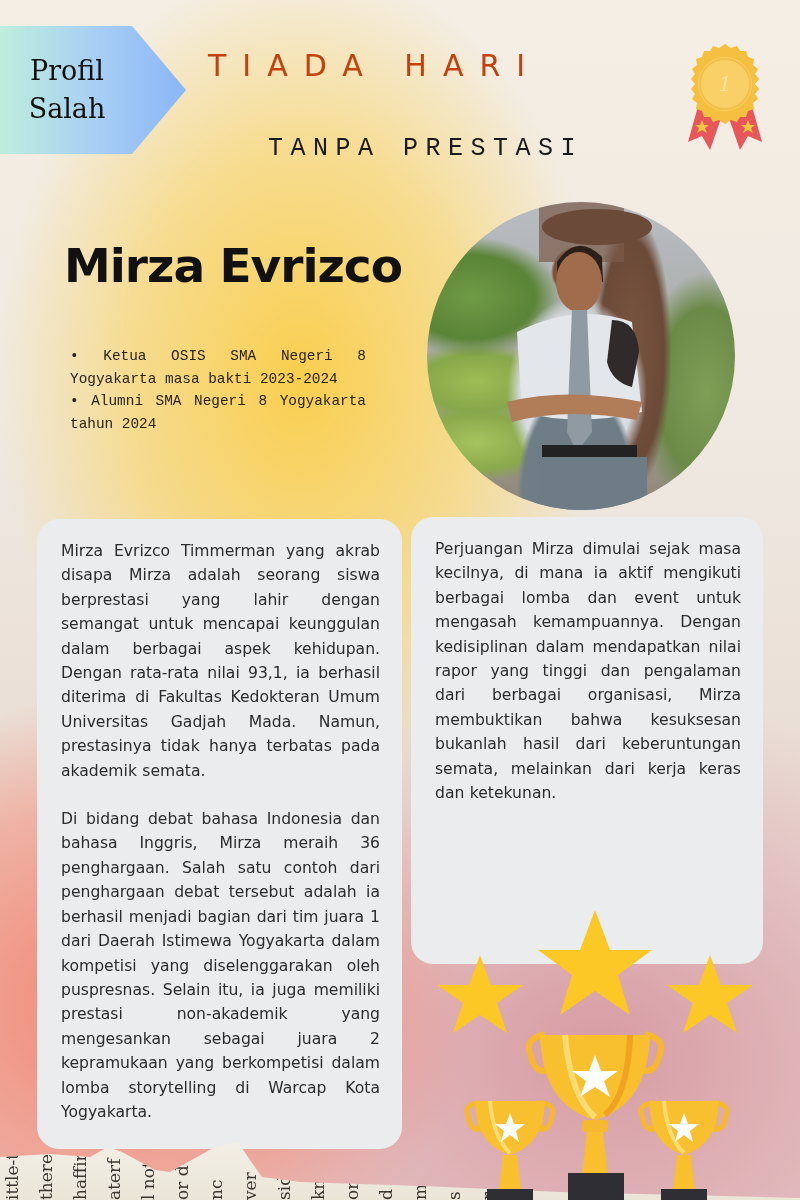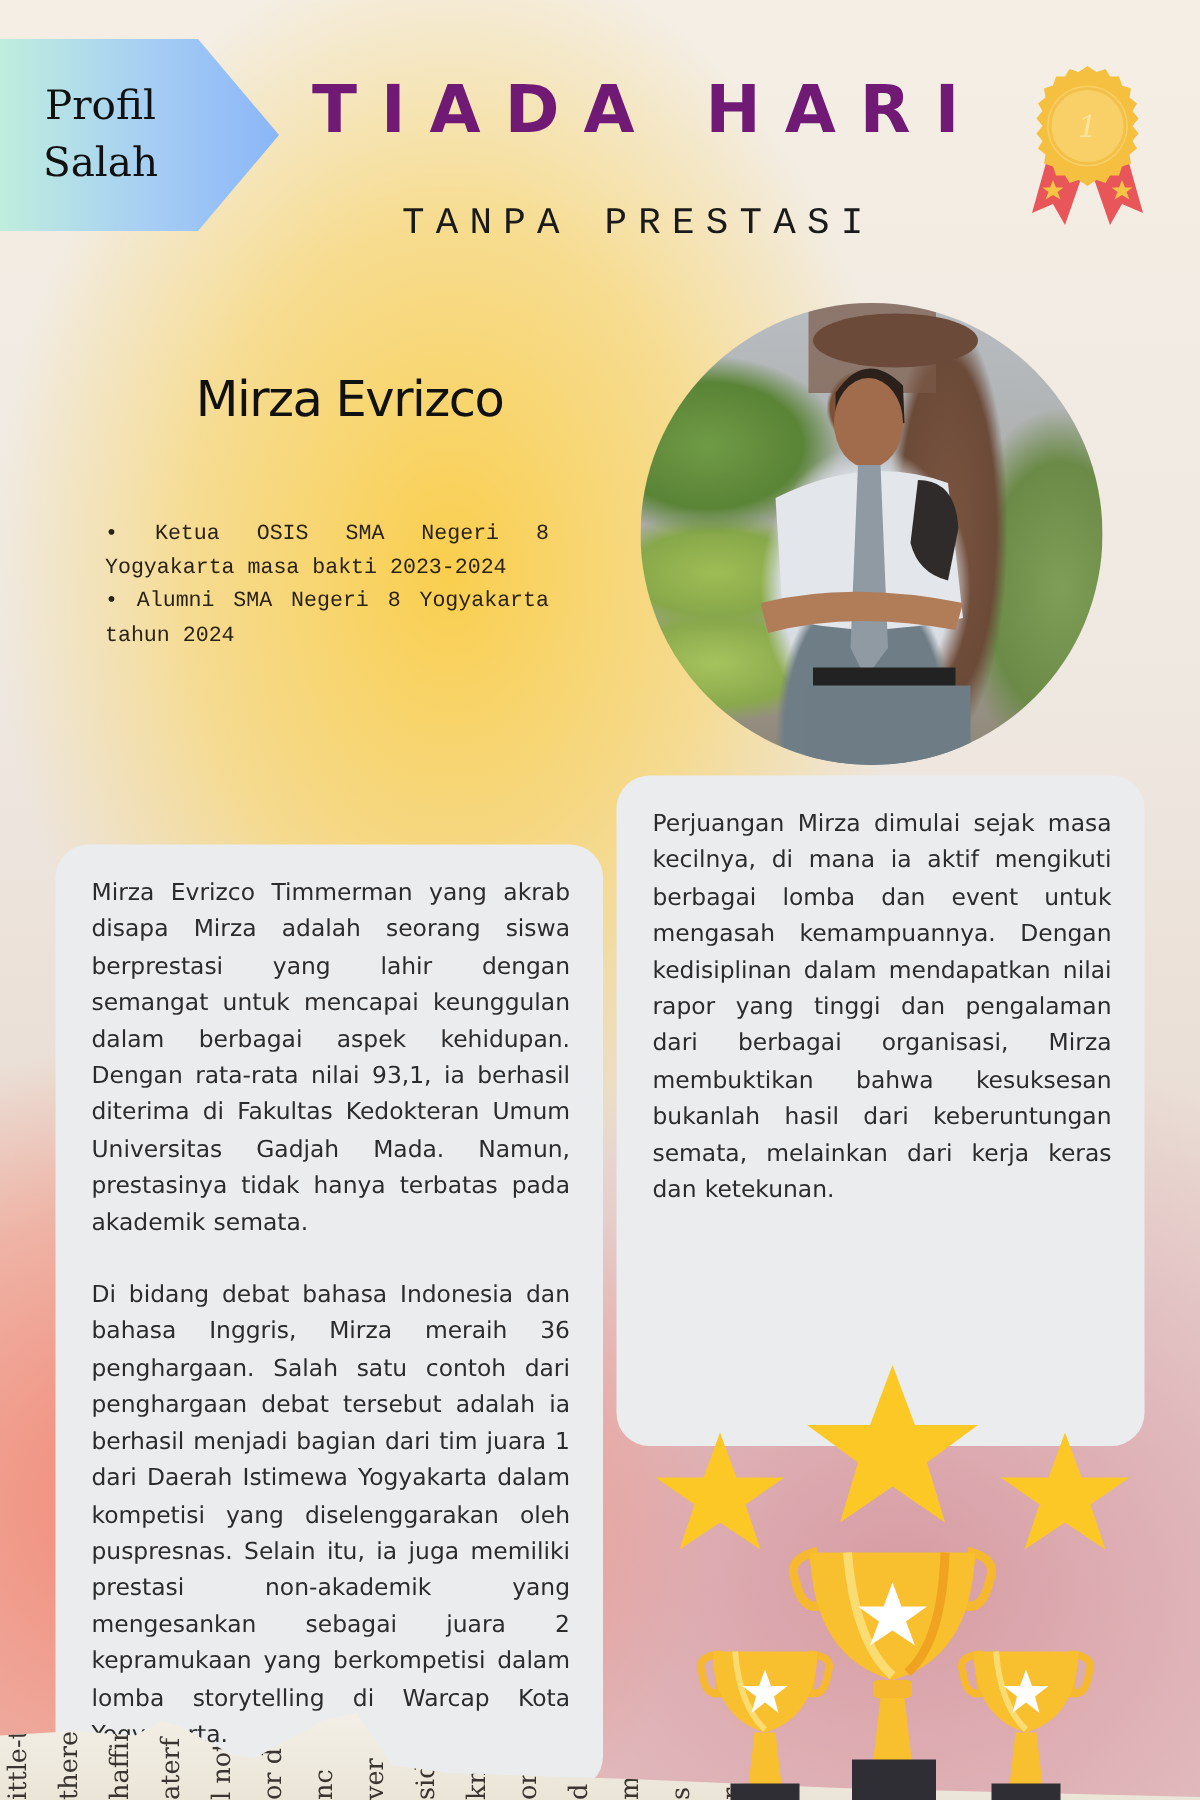--- a/index.html
+++ b/index.html
@@ -18,32 +18,32 @@
     background: linear-gradient(90deg, #bfeedd 0%, #a5cdf5 55%, #8ab6f7 100%);
     clip-path: polygon(0 0, 132px 0, 186px 64px, 132px 128px, 0 128px);
     display: flex; flex-direction: column; justify-content: center; padding-left: 17px;
   }
   .badge span {
     font-family: "DejaVu Serif", serif; font-size: 27px; line-height: 38px; color: #111;
     text-align: center; width: 100px;
   }
   .title-main {
     position: absolute; left: 208px; top: 48px; width: 460px;
-    font-family: "DejaVu Sans", sans-serif; font-weight: bold; font-size: 44px;
-    letter-spacing: 16px; color: #701a75; white-space: nowrap;
+    font-family: "DejaVu Sans", sans-serif; font-weight: normal; font-size: 30px;
+    letter-spacing: 16px; color: #c2410c; white-space: nowrap;
   }
   .title-sub {
     position: absolute; left: 268px; top: 134px;
     font-family: Liberation Mono, monospace; font-size: 25px; letter-spacing: 7.5px;
     color: #1a1a1a; white-space: nowrap;
   }
   .medal { position: absolute; left: 680px; top: 40px; width: 90px; height: 118px; }
   .name {
     position: absolute; left: 58px; top: 240px; width: 350px; text-align: center;
-    font-family: "DejaVu Sans", sans-serif; font-weight: normal; font-size: 33px; line-height: 52px;
+    font-family: "DejaVu Sans", sans-serif; font-weight: bold; font-size: 47px; line-height: 52px;
     color: #111; letter-spacing: -1px;
   }
   .bullets {
     position: absolute; left: 70px; top: 345px; width: 296px;
     font-family: "DejaVu Serif", serif; font-size: 14.4px; line-height: 22.5px; color: #2a2315;
     text-align: justify;
   }
   .bullets p { margin: 0; font-family: Liberation Mono, monospace; }
   .photo {
     position: absolute; left: 427px; top: 202px; width: 308px; height: 308px; border-radius: 50%;
@@ -57,21 +57,21 @@
       radial-gradient(ellipse 80px 40px at 50px 180px, #9fbd55 0%, #87a84a 70%, rgba(0,0,0,0) 100%),
       radial-gradient(ellipse 80px 40px at 50px 240px, #a6c45d 0%, #8aa94c 70%, rgba(0,0,0,0) 100%),
       radial-gradient(ellipse 70px 120px at 280px 190px, #7f9e56 0%, #6b8a47 70%, rgba(0,0,0,0) 100%),
       linear-gradient(180deg, #b8bdc2 0%, #a9a9a4 55%, #8e8676 100%);
   }
   .card {
     position: absolute; background: #ebecee; border-radius: 22px;
     font-family: "DejaVu Sans", sans-serif; font-size: 15.6px; line-height: 24.4px; color: #2b2b2b;
     text-align: justify; word-spacing: 0.5px;
   }
-  .card.left { left: 37px; top: 519px; width: 365px; height: 630px; padding: 20px 22px 12px 24px; margin-top: 44px; }
+  .card.left { left: 37px; top: 519px; width: 365px; height: 630px; padding: 20px 22px 12px 24px; }
   .card.right { left: 411px; top: 517px; width: 352px; height: 447px; padding: 20px 22px 0 24px; }
   .card p { margin: 0; }
   .card p + p { margin-top: 24px; }
   .paper {
     position: absolute; left: 0; top: 1142px; width: 800px; height: 58px;
     background: linear-gradient(180deg, #f3efe6, #ebe5d8);
     clip-path: polygon(0 15px, 50px 12px, 90px 15px, 108px 5px, 122px 10px, 155px 28px, 170px 30px, 215px 5px, 238px 0, 250px 18px, 262px 35px, 300px 40px, 420px 44px, 560px 50px, 800px 56px, 800px 58px, 0 58px);
     overflow: hidden;
   }
   .paper-text {

